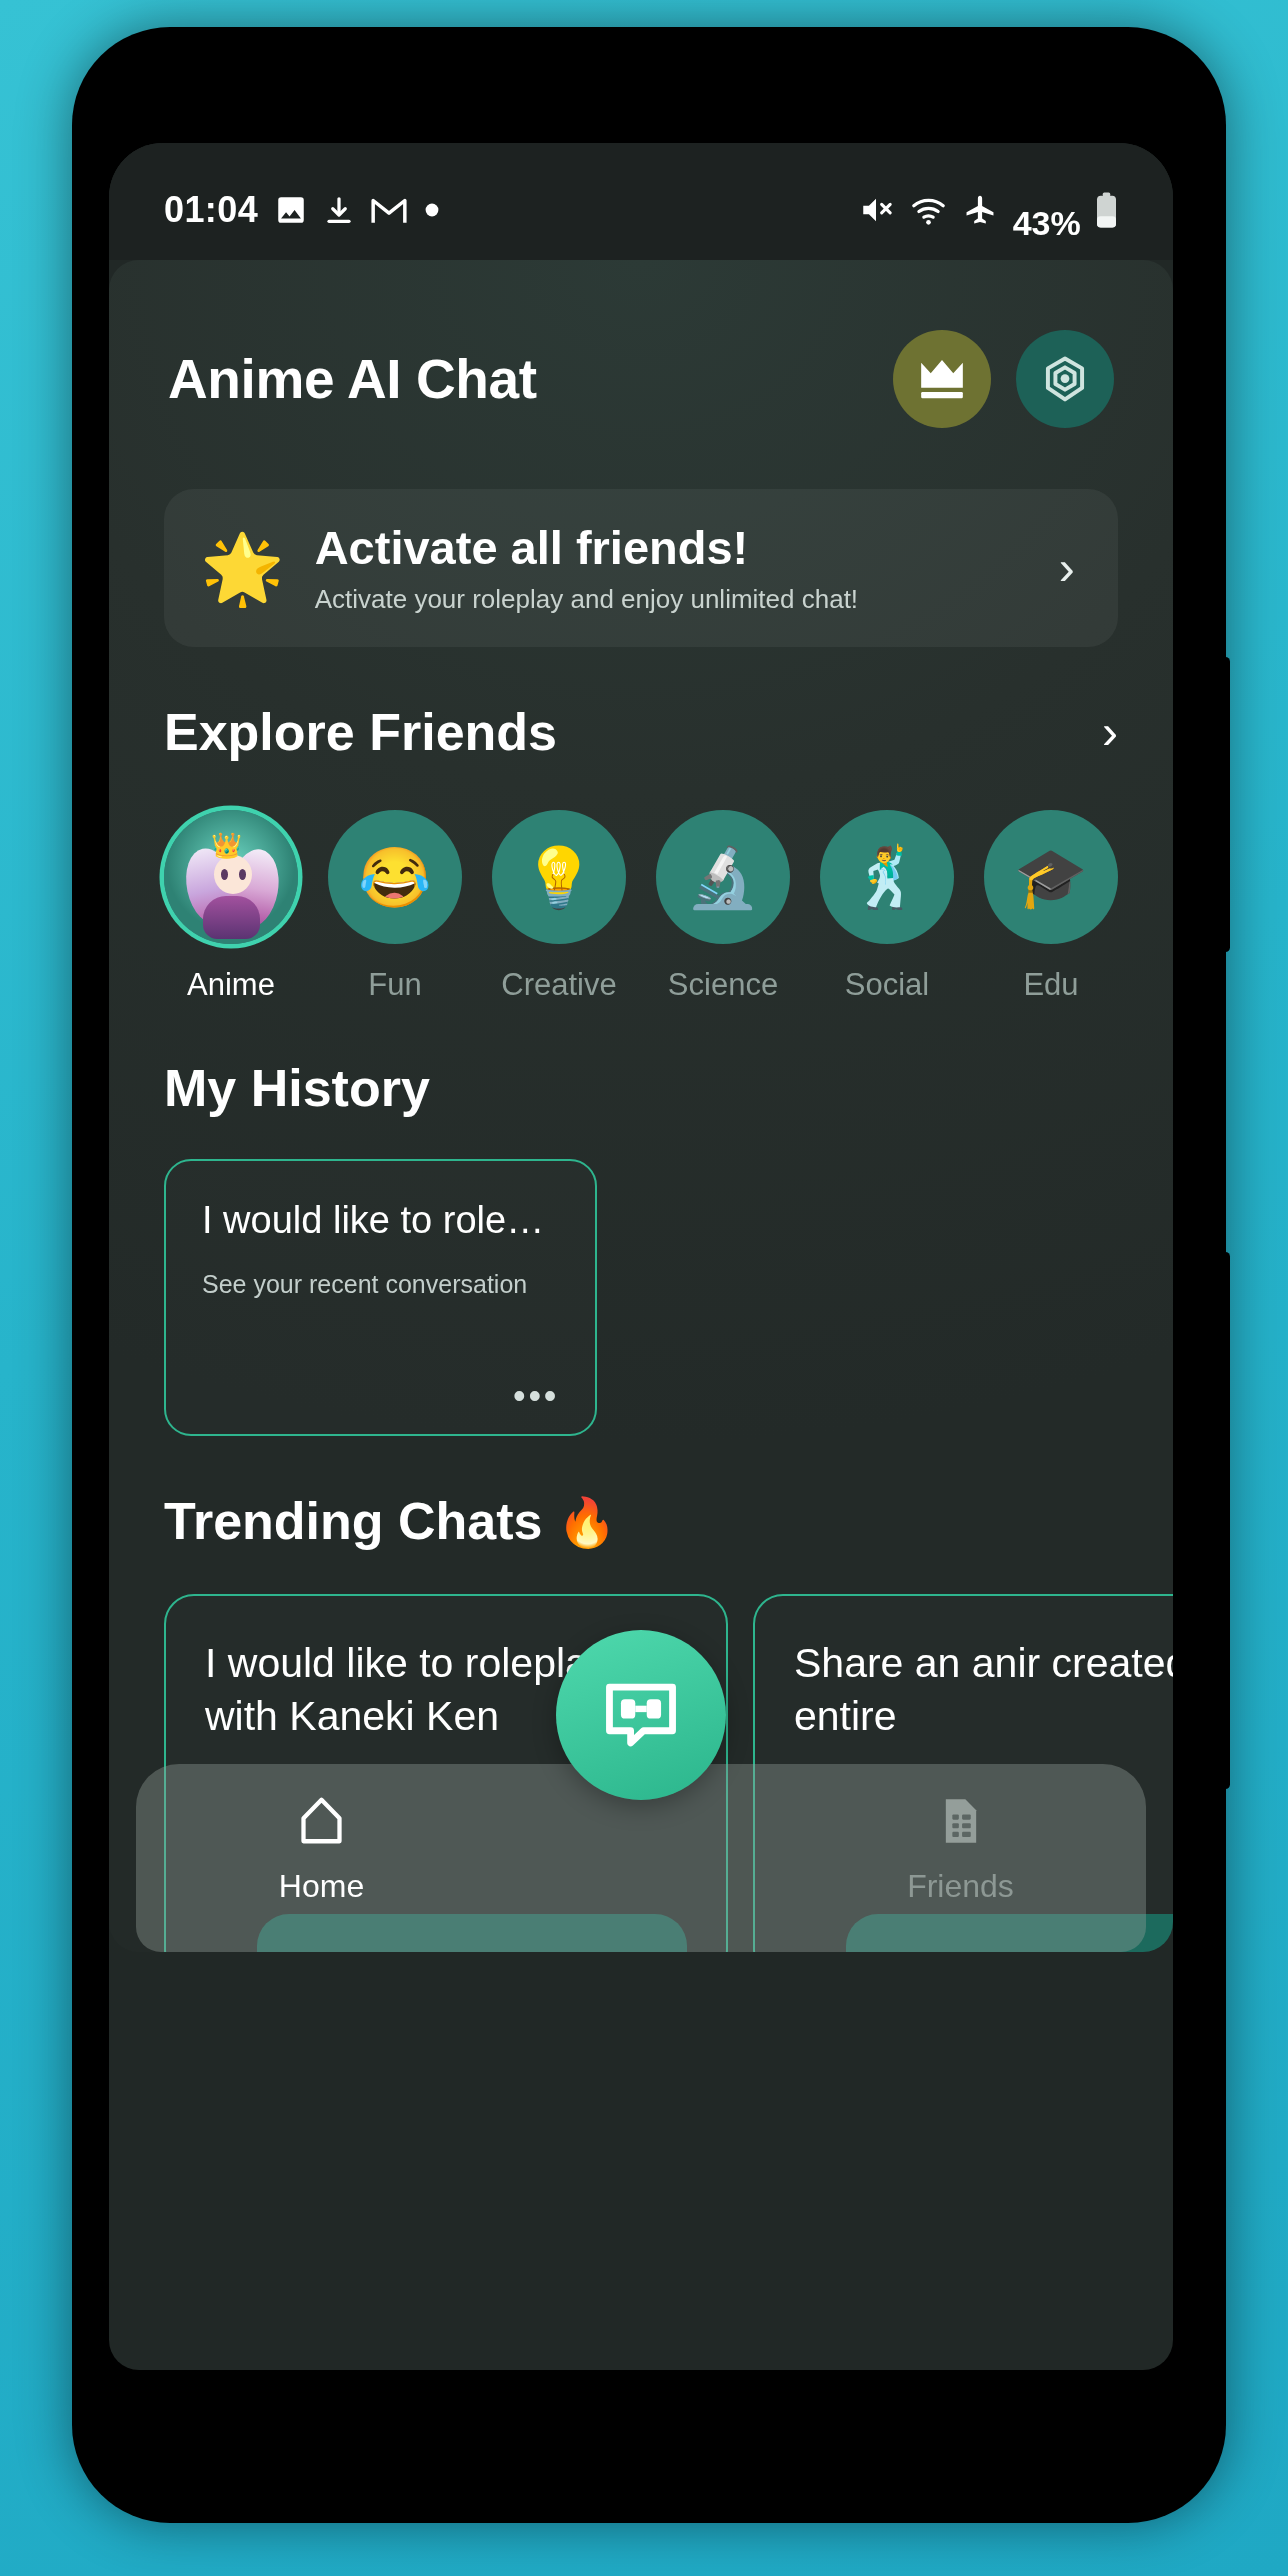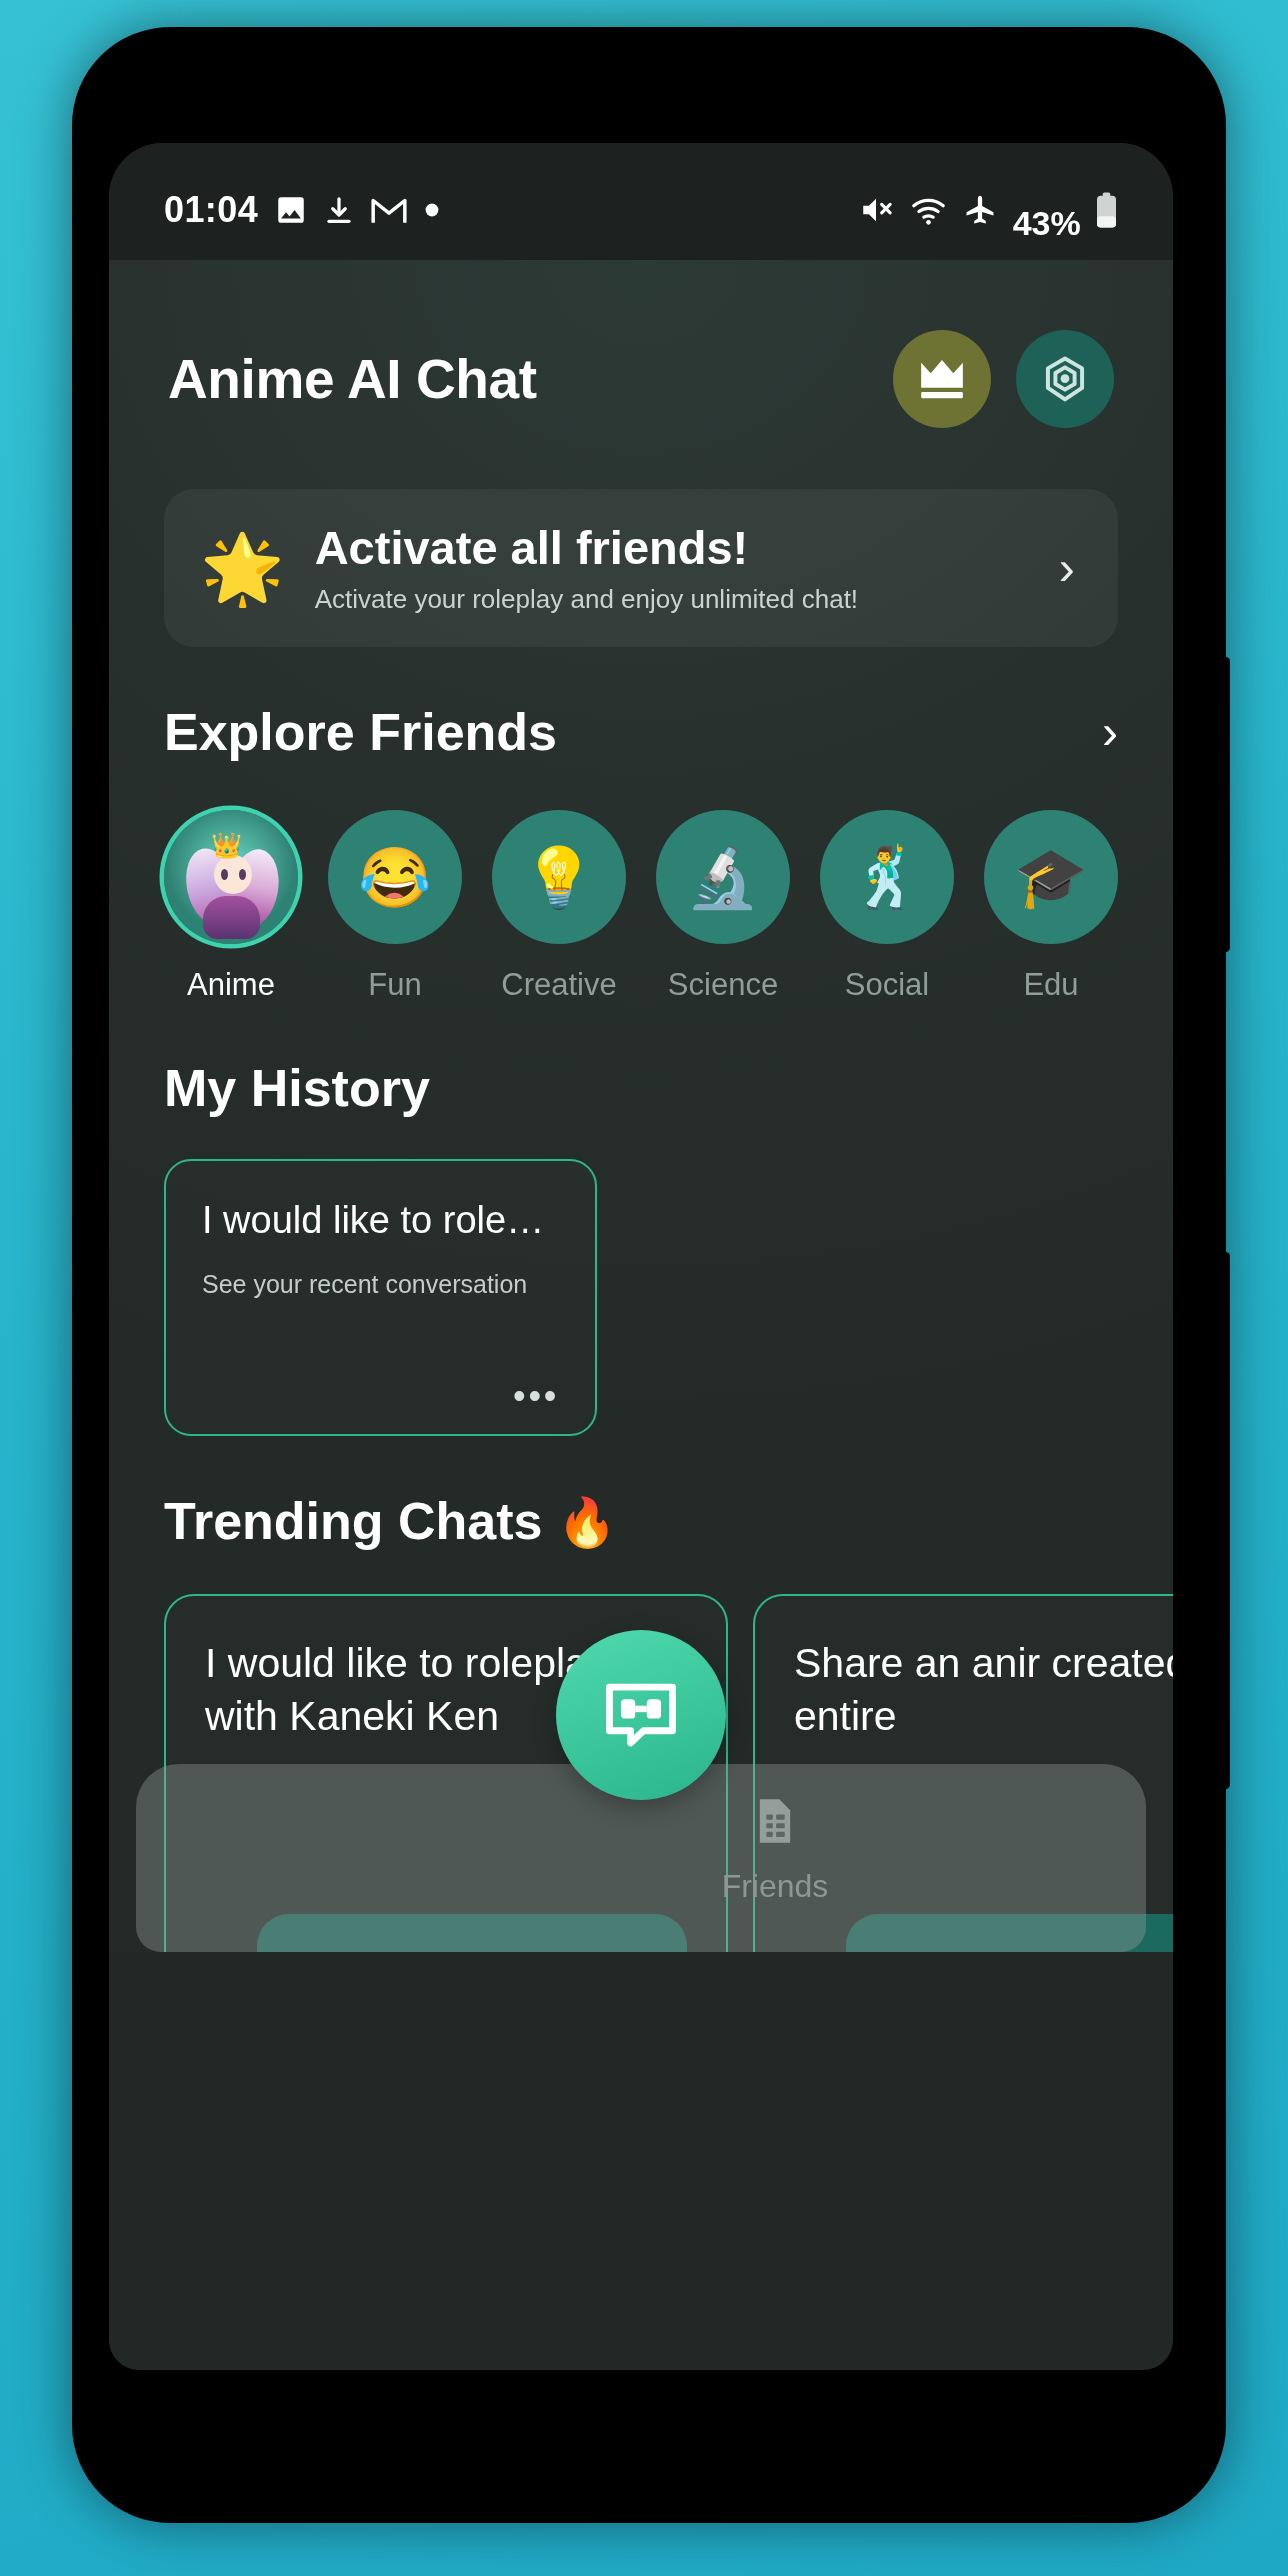--- a/index.html
+++ b/index.html
@@ -82,20 +82,21 @@
   }
   .sicon { display: block; }
 
   
   .app {
     position: relative;
     height: 1692px;
     background:
       radial-gradient(130% 70% at 50% 0%, #2c3a36 0%, #28302d 45%, #232a28 100%);
     overflow: hidden;
+    border-radius: 30px;
   }
 
   
   .app-header {
     display: flex;
     align-items: center;
     justify-content: space-between;
     padding: 70px 59px 0 59px;
   }
   .app-title {
@@ -488,20 +489,26 @@
     <div class="fab">
       <svg width="86" height="86" viewBox="0 0 24 24" fill="none" stroke="#fff" stroke-width="1.9" stroke-linejoin="round">
         <path d="M3.2 4.2h17.6v12.2h-8.1l-3.6 3.4v-3.4H3.2V4.2z"></path>
         <rect x="6.4" y="7.6" width="4" height="5.4" rx="1.1" fill="#fff" stroke="none"></rect>
         <rect x="13.6" y="7.6" width="4" height="5.4" rx="1.1" fill="#fff" stroke="none"></rect>
         <path d="M10.4 10.3h3.2" stroke="#fff" stroke-width="1.8"></path>
       </svg>
     </div>
 
     <div class="bottom-nav">
+      <div class="nav-item active">
+        <svg width="55" height="54" viewBox="0 0 24 24" fill="none" stroke="#ffffff" stroke-width="1.9" stroke-linejoin="round">
+          <path d="M12 2.6l8 8.2V21H4V10.8l8-8.2z"></path>
+        </svg>
+        <span class="nav-label">Home</span>
+      </div>
 
       <div class="nav-item spacer"></div>
 
       <div class="nav-item inactive">
         <svg width="52" height="54" viewBox="0 0 24 24" fill="#98a29e">
           <path d="M5 2h9l5 5v15H5V2z" opacity="0.95"></path>
           <rect x="8" y="9" width="3" height="2.4" rx="0.5" fill="#5c6663"></rect>
           <rect x="12.5" y="9" width="4" height="2.4" rx="0.5" fill="#5c6663"></rect>
           <rect x="8" y="13" width="3" height="2.4" rx="0.5" fill="#5c6663"></rect>
           <rect x="12.5" y="13" width="4" height="2.4" rx="0.5" fill="#5c6663"></rect>

